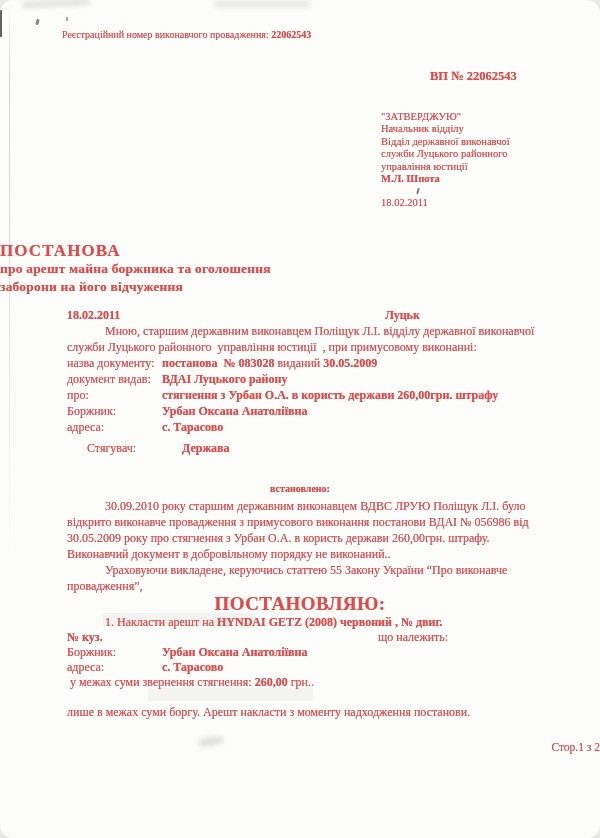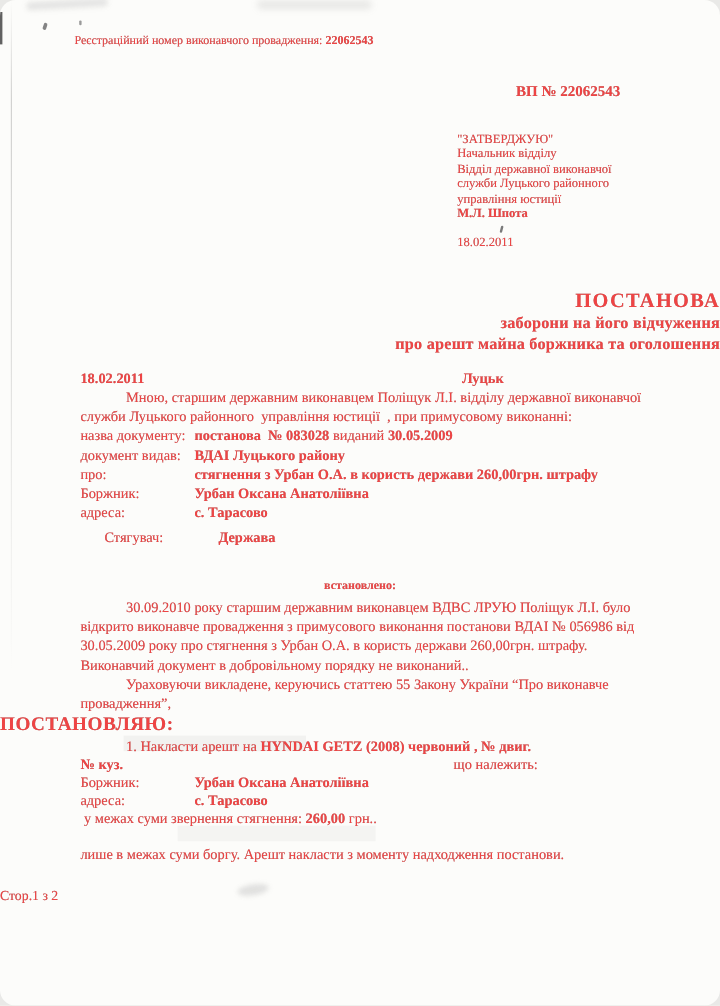--- a/index.html
+++ b/index.html
@@ -16,51 +16,51 @@
   }
   .line{position:absolute;white-space:pre;font-size:12px;line-height:16px;}
   .b{font-weight:bold;}
   .lbl{display:inline-block;width:95px;font-weight:normal;}
   
   .reg-line{top:27px;left:62px;font-size:10px;}
   .case-number{top:68px;left:430px;font-size:12.5px;font-weight:bold;}
   .approval{position:absolute;top:111px;left:381px;font-size:10.5px;line-height:12.4px;white-space:pre;}
   .approval-date{position:absolute;top:197px;left:381px;font-size:10.5px;}
   
-  .title-block{position:absolute;top:241px;left:0;right:0;text-align:right;padding-left:37px;}
+  .title-block{position:absolute;top:241px;left:0;right:0;text-align:left;}
   .title-main{font-size:17px;font-weight:bold;letter-spacing:1.1px;line-height:19px;}
   .title-sub{font-size:13.5px;font-weight:bold;line-height:18px;letter-spacing:.2px;}
   
   .dateline{top:307px;left:67px;right:40px;}
   .city{position:absolute;left:318px;font-weight:bold;}
   .intro-1{top:323px;left:105px;}
   .intro-2{top:339px;left:67px;}
   .f-row1{top:355px;left:67px;}
   .f-row2{top:371px;left:67px;}
   .f-row3{top:387px;left:67px;}
   .f-row4{top:403px;left:67px;}
   .f-row5{top:419px;left:67px;}
   .f-row6{top:440px;left:67px;margin-left:20px;}
   .est-heading{top:481px;left:0;right:0;text-align:center;font-size:10px;font-weight:bold;}
   .p1-l1{top:498px;left:105px;}
   .p1-l2{top:514px;left:67px;}
   .p1-l3{top:530px;left:67px;}
   .p1-l4{top:546px;left:67px;}
   .p2-l1{top:562px;left:105px;}
   .p2-l2{top:578px;left:67px;}
-  .res-heading{top:596px;left:0;right:0;text-align:left;font-size:16px;font-weight:bold;letter-spacing:.4px;}
+  .res-heading{top:596px;left:0;right:0;text-align:center;font-size:19px;font-weight:bold;letter-spacing:.4px;}
   .i1-l1{top:614px;left:105px;text-align:right;}
   .i1-l2{top:629px;left:67px;}
   .belongs{position:absolute;left:311px;font-weight:normal;}
   .r-row1{top:644px;left:67px;}
   .r-row2{top:659px;left:67px;}
   .sum-line{top:674px;left:67px;}
   .i2-l1{top:689px;left:105px;}
   .i2-l2{top:704px;left:67px;}
-  .footer-line{top:739px;left:0;right:0;text-align:left;font-size:11.5px;}
+  .footer-line{top:739px;left:0;right:0;text-align:right;font-size:11.5px;}
   
   .artifact{position:absolute;pointer-events:none;}
   .edge-tick{left:0;top:10px;width:2px;height:27px;background:#2f2f2f;opacity:.75;}
   .scan-vline{left:9px;top:0;width:1px;height:560px;
     background:linear-gradient(to bottom,rgba(120,120,120,0),rgba(120,120,120,.32) 15%,rgba(125,125,125,.22) 55%,rgba(120,120,120,0));}
   .smudge-a{top:0;left:22px;width:68px;height:7px;background:rgba(110,110,110,.16);border-radius:4px;filter:blur(2px);transform:rotate(-3deg);}
   .smudge-b{top:0;left:214px;width:96px;height:8px;background:rgba(120,120,120,.14);border-radius:5px;filter:blur(2.5px);}
   .mark-comma{top:19px;left:36px;width:3px;height:6px;background:#848484;border-radius:2px;transform:rotate(18deg);}
   .mark-tick{top:17px;left:66px;width:2px;height:4px;background:#9a9a9a;border-radius:1px;}
   .mark-shpota{top:188px;left:417px;width:2px;height:6px;background:#7a7a7a;border-radius:1px;transform:rotate(14deg);}
@@ -86,22 +86,22 @@
 
   <div class="line reg-line"><span>Реєстраційний номер виконавчого провадження: </span><span class="b">22062543</span></div>
 
   <div class="line case-number">ВП № 22062543</div>
 
   <div class="approval"><div>"ЗАТВЕРДЖУЮ"</div><div>Начальник відділу</div><div>Відділ державної виконавчої</div><div>служби Луцького районного</div><div>управління юстиції</div><div class="b">М.Л. Шпота</div></div>
   <div class="approval-date">18.02.2011</div>
 
   <div class="title-block">
     <div class="title-main">ПОСТАНОВА</div>
+    <div class="title-sub">про арешт майна боржника та оголошення</div>
     <div class="title-sub">заборони на його відчуження</div>
-    <div class="title-sub">про арешт майна боржника та оголошення</div>
   </div>
 
   <div class="line dateline"><span class="b">18.02.2011</span><span class="city">Луцьк</span></div>
 
   <div class="line intro-1">Мною, старшим державним виконавцем Поліщук Л.І. відділу державної виконавчої</div>
   <div class="line intro-2">служби Луцького районного  управління юстиції  , при примусовому виконанні:</div>
 
   <div class="line f-row1"><span class="lbl">назва документу:</span><span class="b">постанова  № 083028</span><span> виданий </span><span class="b">30.05.2009</span></div>
 
   <div class="line f-row2"><span class="lbl">документ видав:</span><span class="b">ВДАІ Луцького району</span></div>

